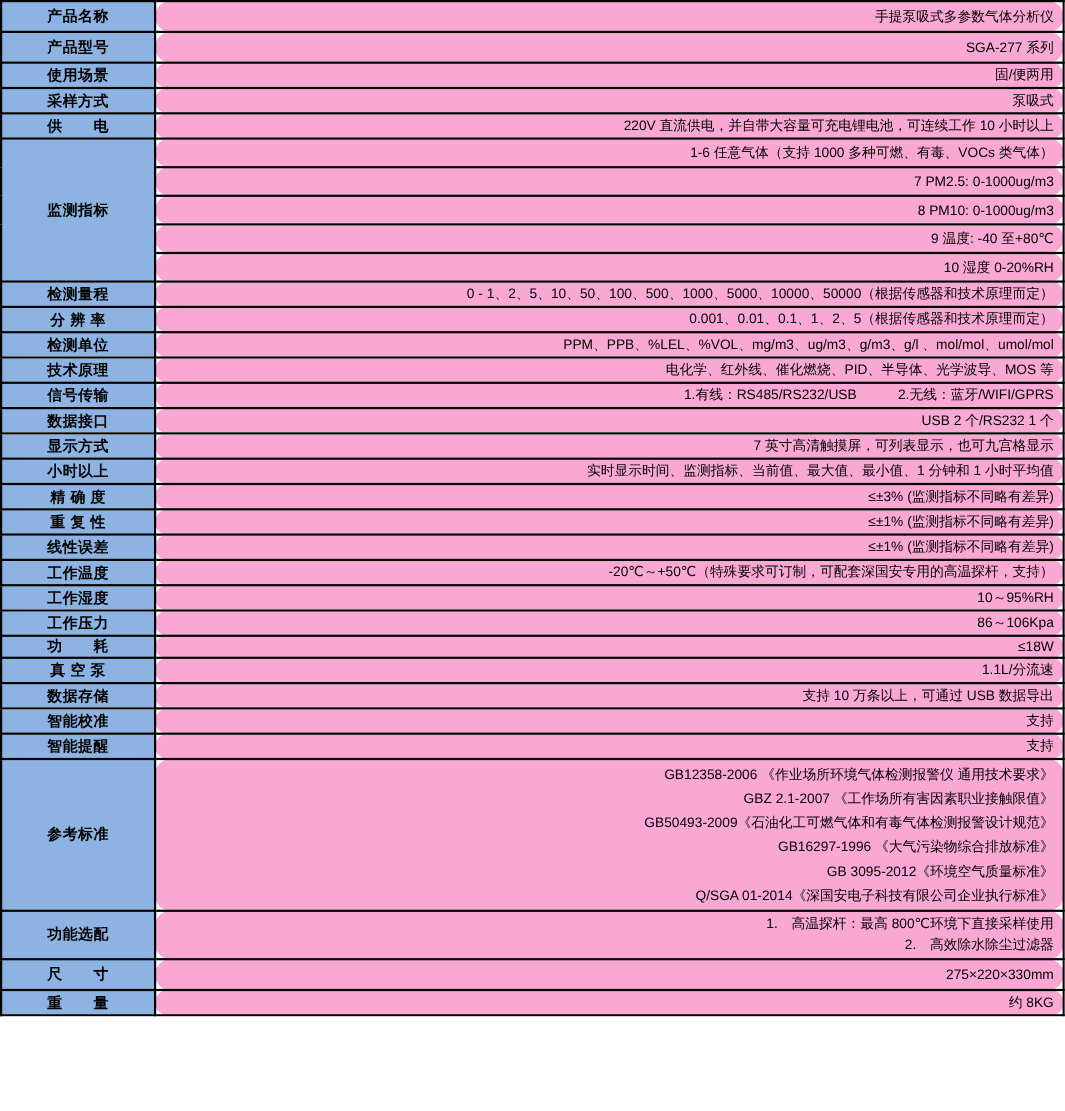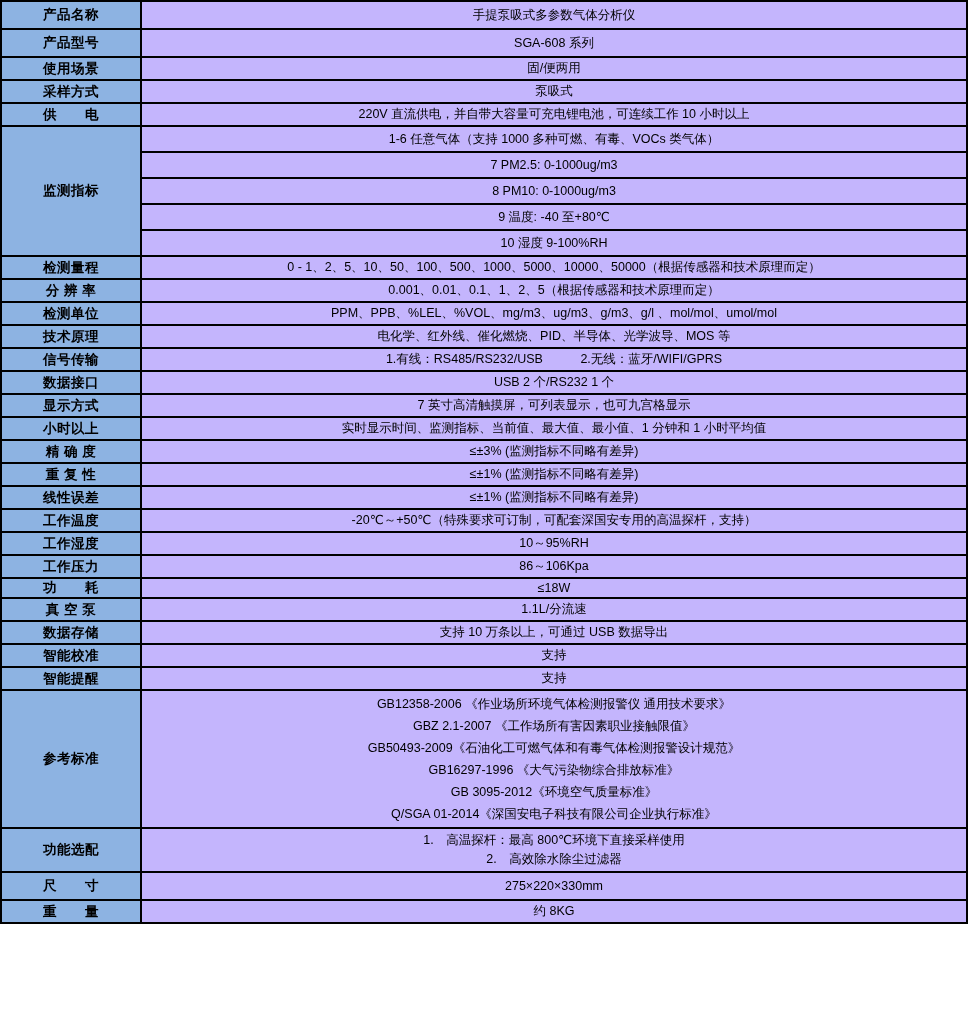--- a/index.html
+++ b/index.html
@@ -21,45 +21,46 @@
   }
   td.lbl {
     width: 140px;
     background: #8db3e2;
     text-align: center;
     font-weight: bold;
     font-size: 13.5px;
     letter-spacing: 0.5px;
   }
   td.val {
-    background: #c4b5fd;
+    background: #f9a8d4;
     font-size: 12.5px;
     padding: 2px 8px;
-    text-align: center;
+    text-align: right;
+    border-radius: 14px;
   }
   tr.h28 td { height: 28px; margin-top: 46px; }
   tr.h27 td { height: 15px; margin-left: 41px; }
   tr.h26 td { height: 26px; margin-top: 48px; }
   td.multi6 { height: 132px; margin-left: 10px; }
   td.multi2 { height: 40px; }
   td.val .line { line-height: 22px; white-space: nowrap; }
   td.val.multi2c .line { line-height: 19px; }
 </style>
 </head>
 <body>
 
 <table class="spec">
   <tbody>
     <tr class="h28">
       <td class="lbl">产品名称</td>
       <td class="val">手提泵吸式多参数气体分析仪</td>
     </tr>
     <tr class="h28">
       <td class="lbl">产品型号</td>
-      <td class="val">SGA-608 系列</td>
+      <td class="val">SGA-277 系列</td>
     </tr>
     <tr class="h27">
       <td class="lbl">使用场景</td>
       <td class="val">固/便两用</td>
     </tr>
     <tr class="h27">
       <td class="lbl">采样方式</td>
       <td class="val">泵吸式</td>
     </tr>
     <tr class="h27">
@@ -74,21 +75,21 @@
     <tr class="h26">
       <td class="val">7 PM2.5: 0-1000ug/m3</td>
     </tr>
     <tr class="h26">
       <td class="val">8 PM10: 0-1000ug/m3</td>
     </tr>
     <tr class="h26">
       <td class="val">9 温度: -40 至+80℃</td>
     </tr>
     <tr class="h26">
-      <td class="val">10 湿度 9-100%RH</td>
+      <td class="val">10 湿度 0-20%RH</td>
     </tr>
 
     <tr class="h27">
       <td class="lbl">检测量程</td>
       <td class="val">0 - 1、2、5、10、50、100、500、1000、5000、10000、50000（根据传感器和技术原理而定）</td>
     </tr>
     <tr class="h27">
       <td class="lbl">分 辨 率</td>
       <td class="val">0.001、0.01、0.1、1、2、5（根据传感器和技术原理而定）</td>
     </tr>

